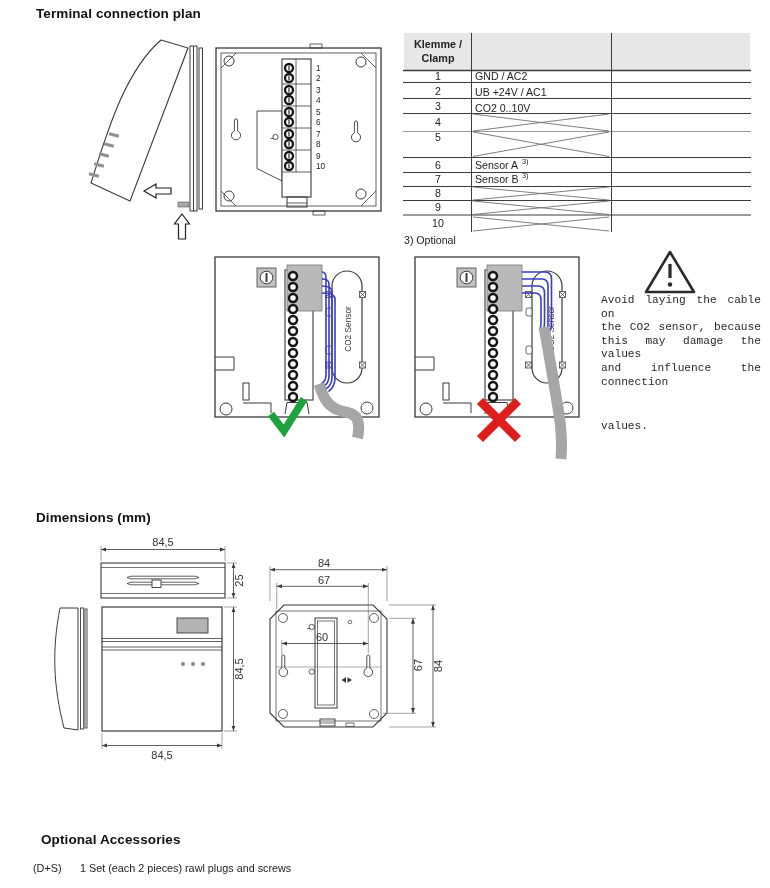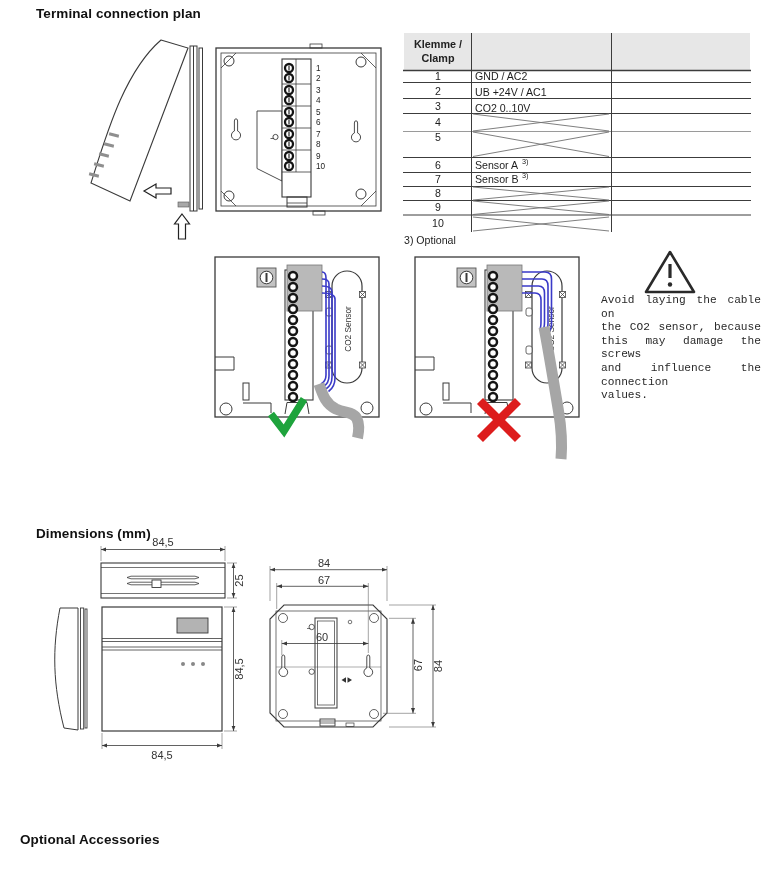--- a/index.html
+++ b/index.html
@@ -2,21 +2,21 @@
 <html><head>
 <meta charset="utf-8">
 <style>
   html,body{margin:0;padding:0;background:#fff;}
   .page{position:relative;width:770px;height:888px;background:#fff;overflow:hidden;
         font-family:"Liberation Sans",sans-serif;color:#1a1a1a;}
   .abs{position:absolute;}
   h2{margin:0;font-size:13.5px;font-weight:bold;color:#111;letter-spacing:0.1px;}
   .warn-text{width:160px;font-size:11.2px;line-height:13.6px;color:#2a2a2a;font-family:Liberation Mono, monospace;}
   .warn-text .jl{text-align:justify;text-align-last:justify;}
-  .warn-text .jl-last{text-align:left;}
+  .warn-text .jl-last{text-align:left;margin-top:31px;}
   .acc-line{font-size:10.8px;color:#1d1d1d;}
   .acc-line .code{display:inline-block;width:44px;}
   svg text{font-family:"Liberation Sans",sans-serif;}
   .tbl-txt{font-size:10.6px;fill:#1d1d1d;}
   .tbl-hdr{font-size:10.8px;font-weight:bold;fill:#222;}
   .tbl-sup{font-size:7.3px;fill:#1d1d1d;}
   .dim-txt{font-size:11px;fill:#333;}
   .num-txt{font-size:8.2px;fill:#222;}
   .sensor-txt{font-size:8.3px;fill:#333;}
 </style>
@@ -276,26 +276,26 @@
   </svg>
 
   <svg class="abs" style="left:642px;top:247px" width="56" height="50" viewBox="0 0 56 50">
     <path d="M28,5 L52,45 L4,45 Z" fill="none" stroke="#2a2a2a" stroke-width="2.6" stroke-linejoin="round"></path>
     <line x1="28" y1="17" x2="28" y2="31" stroke="#2a2a2a" stroke-width="3.2"></line>
     <circle cx="28" cy="37.5" r="2.2" fill="#2a2a2a"></circle>
   </svg>
   <div class="abs warn-text" style="left:601px;top:294px">
     <div class="jl">Avoid laying the cable on</div>
     <div class="jl">the CO2 sensor, because</div>
-    <div class="jl">this may damage the screws</div>
+    <div class="jl">this may damage the values</div>
     <div class="jl">and influence the connection</div>
     <div class="jl-last">values.</div>
   </div>
 
-  <h2 class="abs" style="left:36px;top:526px">Dimensions (mm)</h2>
+  <h2 class="abs" style="left:36px;top:510px">Dimensions (mm)</h2>
 
   <svg class="abs" style="left:38px;top:533px" width="212" height="242" viewBox="0 0 212 242">
     <g fill="none" stroke="#3a3a3a">
       <path d="M22,75 L40,75 L40,197 L26,195 C15,152 14,116 22,75 Z" fill="#fff" stroke-width="1"></path>
       <rect x="42.5" y="75" width="3.2" height="121" stroke-width="0.9"></rect>
       <rect x="47" y="76" width="2" height="119" stroke-width="0.9"></rect>
       <rect x="63" y="30" width="124" height="35" stroke-width="1.1" fill="#fff"></rect>
       <line x1="63" y1="34.5" x2="187" y2="34.5" stroke-width="0.7"></line>
       <line x1="63" y1="60.5" x2="187" y2="60.5" stroke-width="0.7"></line>
       <path d="M89,44.5 L93,43.2 L157,43.2 L161,44.5 L157,45.8 L93,45.8 Z" stroke-width="0.8"></path>
@@ -374,15 +374,19 @@
       <line x1="167" y1="75.3" x2="167" y2="170.3" marker-start="url(#da)" marker-end="url(#da)"></line>
       <line x1="187" y1="62" x2="187" y2="184" marker-start="url(#da)" marker-end="url(#da)"></line>
     </g>
     <text class="dim-txt" x="78" y="24" text-anchor="middle">84</text>
     <text class="dim-txt" x="78" y="40.5" text-anchor="middle">67</text>
     <text class="dim-txt" x="76" y="97.5" text-anchor="middle">60</text>
     <text class="dim-txt" x="176" y="122" text-anchor="middle" transform="rotate(-90 176 122)">67</text>
     <text class="dim-txt" x="196" y="123" text-anchor="middle" transform="rotate(-90 196 123)">84</text>
   </svg>
 
-  <h2 class="abs" style="left:20px;top:832px">Optional Accessories</h2>
+  <h2 class="abs" style="left:41px;top:832px">Optional Accessories</h2>
+  <div class="abs acc-line" style="left:33px;top:862px">
+    <span class="code">(D+S)</span>
+    <span>1 Set (each 2 pieces) rawl plugs and screws</span>
+  </div>
 
 </div>
 
 </body></html>

